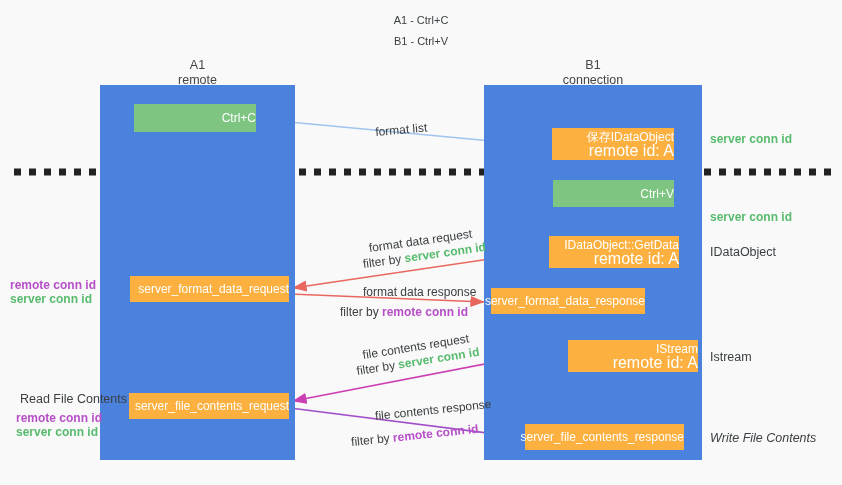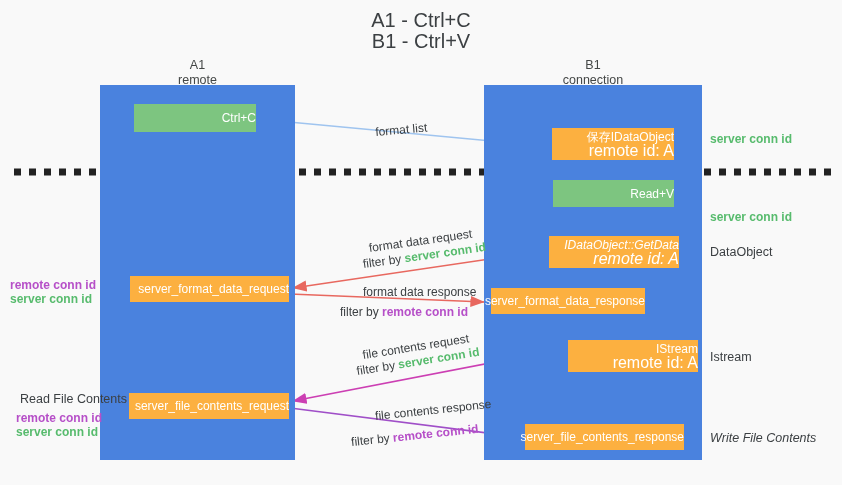--- a/index.html
+++ b/index.html
@@ -29,21 +29,21 @@
   }
 
   
   .title-block {
     position: absolute;
     left: 0;
     top: 10px;
     width: 842px;
     text-align: center;
     color: #3c4043;
-    font-size: 20px;
+    font-size: 11px;
     line-height: 21px;
   }
 
   
   .col-head {
     position: absolute;
     text-align: center;
     color: #444746;
     font-size: 12.5px;
     line-height: 15px;
@@ -151,24 +151,24 @@
   <div class="box green" style="left:134px; top:104px; width:122px; height:28px;">
     <div>Ctrl+C</div>
   </div>
 
   <div class="box orange" style="left:552px; top:128px; width:122px; height:32px;">
     <div>保存IDataObject</div>
     <div class="line2">remote id: A</div>
   </div>
 
   <div class="box green" style="left:553px; top:180px; width:121px; height:27px;">
-    <div>Read+V</div>
-  </div>
-
-  <div class="box orange" style="left:549px; top:236px; width:130px; height:32px;font-style:italic;">
+    <div>Ctrl+V</div>
+  </div>
+
+  <div class="box orange" style="left:549px; top:236px; width:130px; height:32px;">
     <div>IDataObject::GetData</div>
     <div class="line2">remote id: A</div>
   </div>
 
   <div class="box orange" style="left:130px; top:276px; width:159px; height:26px;">
     <div>server_format_data_request</div>
   </div>
 
   <div class="box orange" style="left:491px; top:288px; width:154px; height:26px;">
     <div>server_format_data_response</div>
@@ -196,21 +196,21 @@
   <div class="lbl mixed" style="left:340px; top:305px;"><span>filter by </span><b class="p">remote conn id</b></div>
 
   <div class="lbl rot" style="left:364px; top:348px; transform:rotate(-9deg);">file contents request</div>
   <div class="lbl rot mixed" style="left:358px; top:364px; transform:rotate(-9deg);"><span>filter by </span><b class="g">server conn id</b></div>
 
   <div class="lbl rot" style="left:376px; top:409px; transform:rotate(-6deg);">file contents response</div>
   <div class="lbl rot mixed" style="left:352px; top:435px; transform:rotate(-6deg);"><span>filter by </span><b class="p">remote conn id</b></div>
 
   <div class="lbl green-txt" style="left:710px; top:132px;">server conn id</div>
   <div class="lbl green-txt" style="left:710px; top:210px;">server conn id</div>
-  <div class="lbl right-note" style="left:710px; top:245px;">DataObject</div>
+  <div class="lbl right-note" style="left:710px; top:245px;">IDataObject</div>
   <div class="lbl right-note" style="left:710px; top:350px;">Istream</div>
   <div class="lbl right-note" style="left:710px; top:431px;font-style:italic;">Write File Contents</div>
 
   <div class="lbl purple-txt" style="left:10px; top:278px;">remote conn id</div>
   <div class="lbl green-txt" style="left:10px; top:292px;">server conn id</div>
 
   <div class="lbl right-note" style="left:20px; top:392px;">Read File Contents</div>
   <div class="lbl purple-txt" style="left:16px; top:411px;">remote conn id</div>
   <div class="lbl green-txt" style="left:16px; top:425px;">server conn id</div>
 

